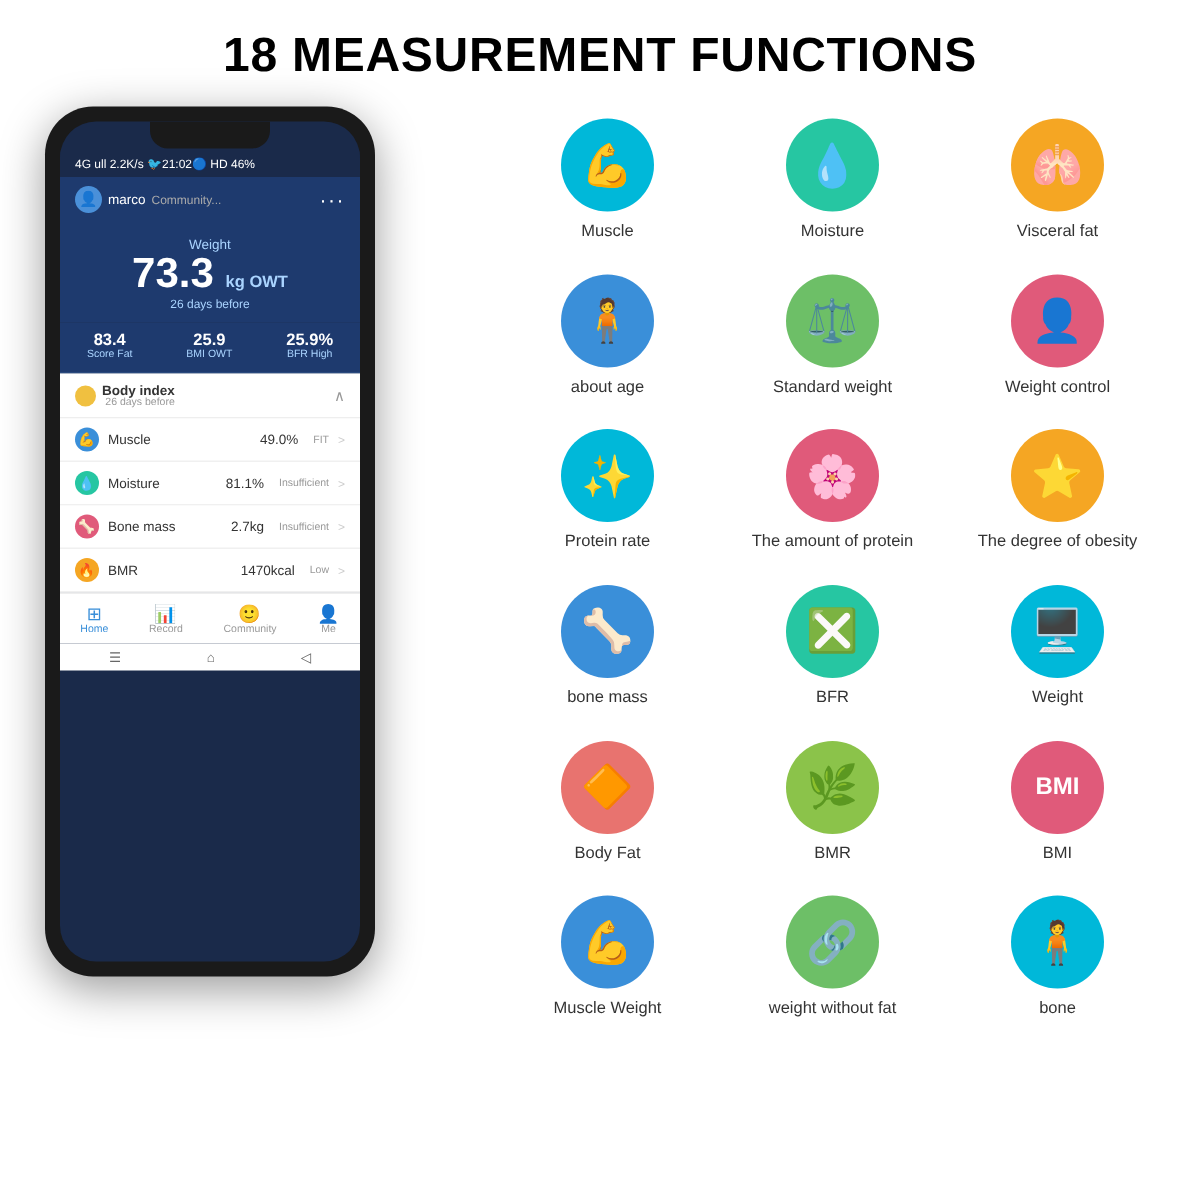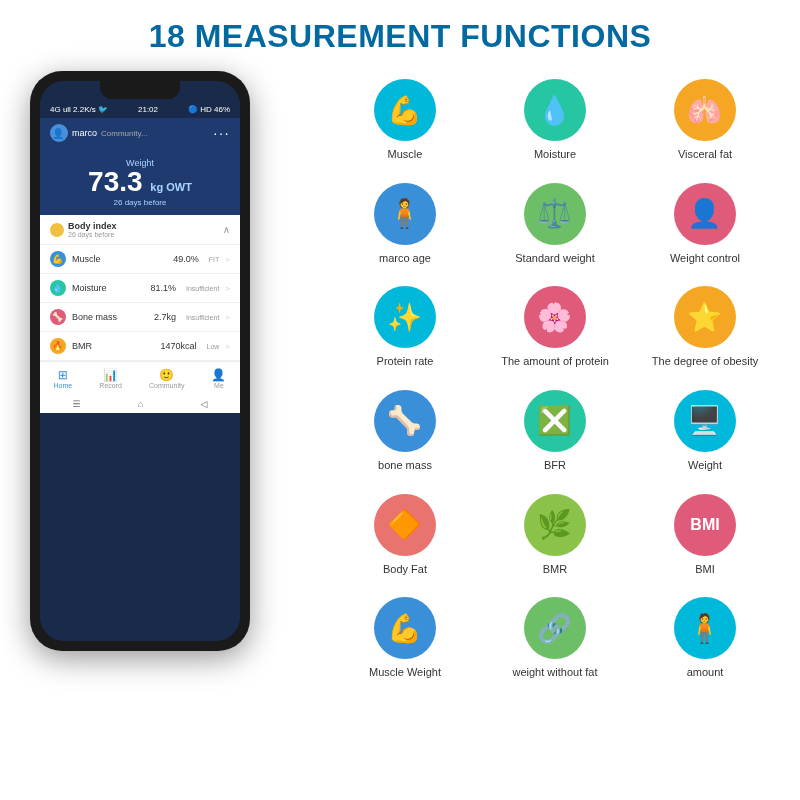--- a/index.html
+++ b/index.html
@@ -11,21 +11,21 @@
       overflow: hidden;
     }
 
     .header {
       text-align: center;
       padding: 18px 10px 6px;
     }
     .header-title {
       font-size: 32px;
       font-weight: 900;
-      color: #0369a1;
+      color: #000000;
       letter-spacing: 0.5px;
     }
     .header-subtitle {
       font-size: 17px;
       color: #00b8d9;
       margin-top: 4px;
       font-weight: 400;
     }
 
     .main-content {
@@ -79,21 +79,20 @@
       height: 100%;
       background: #1a2a4a;
       border-radius: 24px;
       overflow: hidden;
       position: relative;
     }
 
     .status-bar {
       background: #1a2a4a;
       display: flex;
-      justify-content: space-between;
       align-items: center;
       padding: 4px 10px;
       font-size: 8px;
       color: #fff;
     }
 
     .app-header {
       background: #1e3a6e;
       display: flex;
       justify-content: space-between;
@@ -177,20 +176,21 @@
       flex: 1;
       overflow: hidden;
     }
     .body-index-header {
       display: flex;
       justify-content: space-between;
       align-items: center;
       padding: 6px 10px;
       background: #fff;
       border-bottom: 1px solid #eee;
+      text-align: right;
     }
     .body-index-title-row {
       display: flex;
       align-items: center;
       gap: 4px;
     }
     .body-index-icon {
       width: 14px;
       height: 14px;
       background: #f0c040;
@@ -344,20 +344,34 @@
 
           <div class="weight-section">
             <div class="weight-label">Weight</div>
             <div class="weight-value">
               <span>73.3</span>
               <span class="weight-unit">kg OWT</span>
             </div>
             <div class="weight-days">26 days before</div>
           </div>
 
+          <div class="stats-bar">
+            <div class="stat-item">
+              <div class="stat-value">83.4</div>
+              <div class="stat-label">Score Fat</div>
+            </div>
+            <div class="stat-item">
+              <div class="stat-value">25.9</div>
+              <div class="stat-label">BMI OWT</div>
+            </div>
+            <div class="stat-item">
+              <div class="stat-value">25.9%</div>
+              <div class="stat-label">BFR High</div>
+            </div>
+          </div>
 
           <div class="body-index-section">
             <div class="body-index-header">
               <div class="body-index-title-row">
                 <div class="body-index-icon"></div>
                 <div>
                   <div class="body-index-title">Body index</div>
                   <div class="body-index-sub">26 days before</div>
                 </div>
               </div>
@@ -431,21 +445,21 @@
       <div class="icon-item">
         <div class="icon-circle" style="background: rgb(38, 198, 162); font-size: 28px;">💧</div>
         <div class="icon-label">Moisture</div>
       </div>
       <div class="icon-item">
         <div class="icon-circle" style="background: rgb(245, 166, 35); font-size: 28px;">🫁</div>
         <div class="icon-label">Visceral fat</div>
       </div>
       <div class="icon-item">
         <div class="icon-circle" style="background: rgb(58, 143, 217); font-size: 28px;">🧍</div>
-        <div class="icon-label">marco age</div>
+        <div class="icon-label">about age</div>
       </div>
       <div class="icon-item">
         <div class="icon-circle" style="background: rgb(109, 191, 103); font-size: 28px;">⚖️</div>
         <div class="icon-label">Standard weight</div>
       </div>
       <div class="icon-item">
         <div class="icon-circle" style="background: rgb(224, 90, 122); font-size: 28px;">👤</div>
         <div class="icon-label">Weight control</div>
       </div>
       <div class="icon-item">
@@ -487,17 +501,17 @@
       <div class="icon-item">
         <div class="icon-circle" style="background: rgb(58, 143, 217); font-size: 28px;">💪</div>
         <div class="icon-label">Muscle Weight</div>
       </div>
       <div class="icon-item">
         <div class="icon-circle" style="background: rgb(109, 191, 103); font-size: 28px;">🔗</div>
         <div class="icon-label">weight without fat</div>
       </div>
       <div class="icon-item">
         <div class="icon-circle" style="background: rgb(0, 184, 217); font-size: 28px;">🧍</div>
-        <div class="icon-label">amount</div>
+        <div class="icon-label">bone</div>
       </div>
     </div>
 
 </div>
 
 </body></html>

